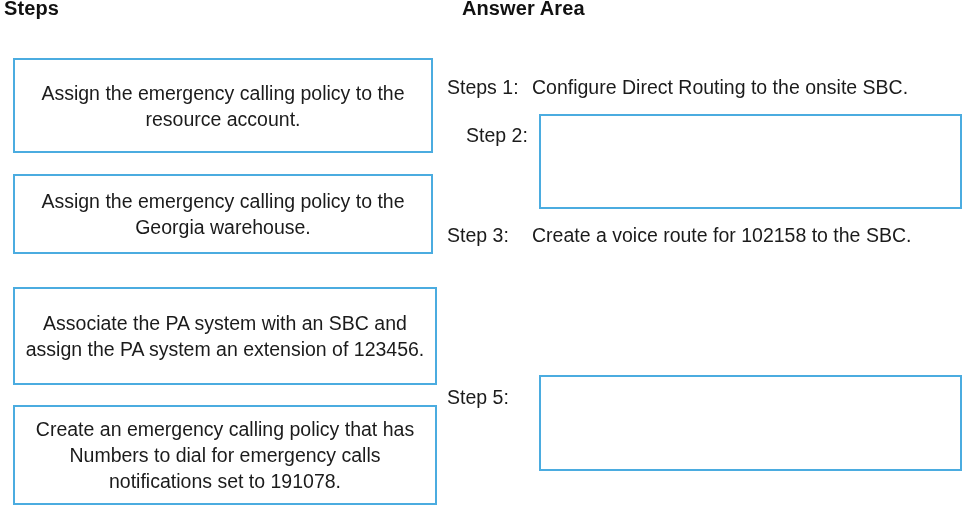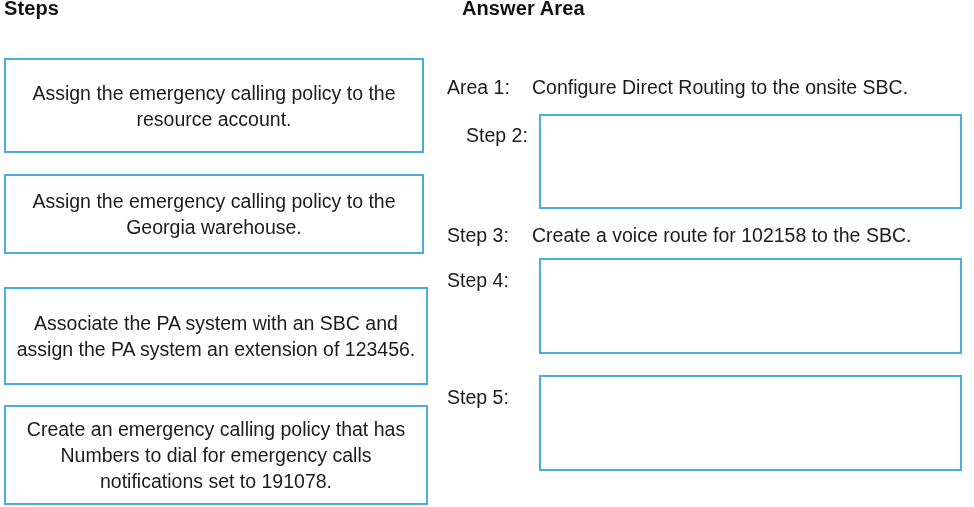--- a/index.html
+++ b/index.html
@@ -26,21 +26,21 @@
     color: #111111;
     white-space: nowrap;
     line-height: 20px;
   }
   #steps-heading     { left: 4px;   top: -2px; }
   #answer-heading    { left: 462px; top: -2px; }
 
   
   #steps-panel {
     position: absolute;
-    left: 3px;
+    left: 12px;
     top: 0;
     width: 430px;
     height: 507px;
   }
   .step-card {
     position: absolute;
     left: 1px;
     box-sizing: border-box;
     border: 2px solid #4BACE0;
     background: #ffffff;
@@ -137,37 +137,33 @@
 
   <div id="step-card-3" class="step-card">
     <span class="step-card-text">Create an emergency calling policy that has Numbers to dial for emergency calls notifications set to 191078.</span>
   </div>
 
 </div>
 
 <div id="answer-panel">
 
   <div id="answer-row-1" class="answer-row answer-filled">
-    <span class="answer-label">Area 1:</span>
+    <span class="answer-label">Steps 1:</span>
     <span class="answer-value">Configure Direct Routing to the onsite SBC.</span>
   </div>
 
   <div id="answer-row-2" class="answer-row">
     <span class="answer-label">Step 2:</span>
     <div class="answer-dropzone"></div>
   </div>
 
   <div id="answer-row-3" class="answer-row answer-filled">
     <span class="answer-label">Step 3:</span>
     <span class="answer-value">Create a voice route for 102158 to the SBC.</span>
   </div>
 
-  <div id="answer-row-4" class="answer-row">
-    <span class="answer-label">Step 4:</span>
-    <div class="answer-dropzone"></div>
-  </div>
 
   <div id="answer-row-5" class="answer-row">
     <span class="answer-label">Step 5:</span>
     <div class="answer-dropzone"></div>
   </div>
 
 </div>
 
 </body></html>

